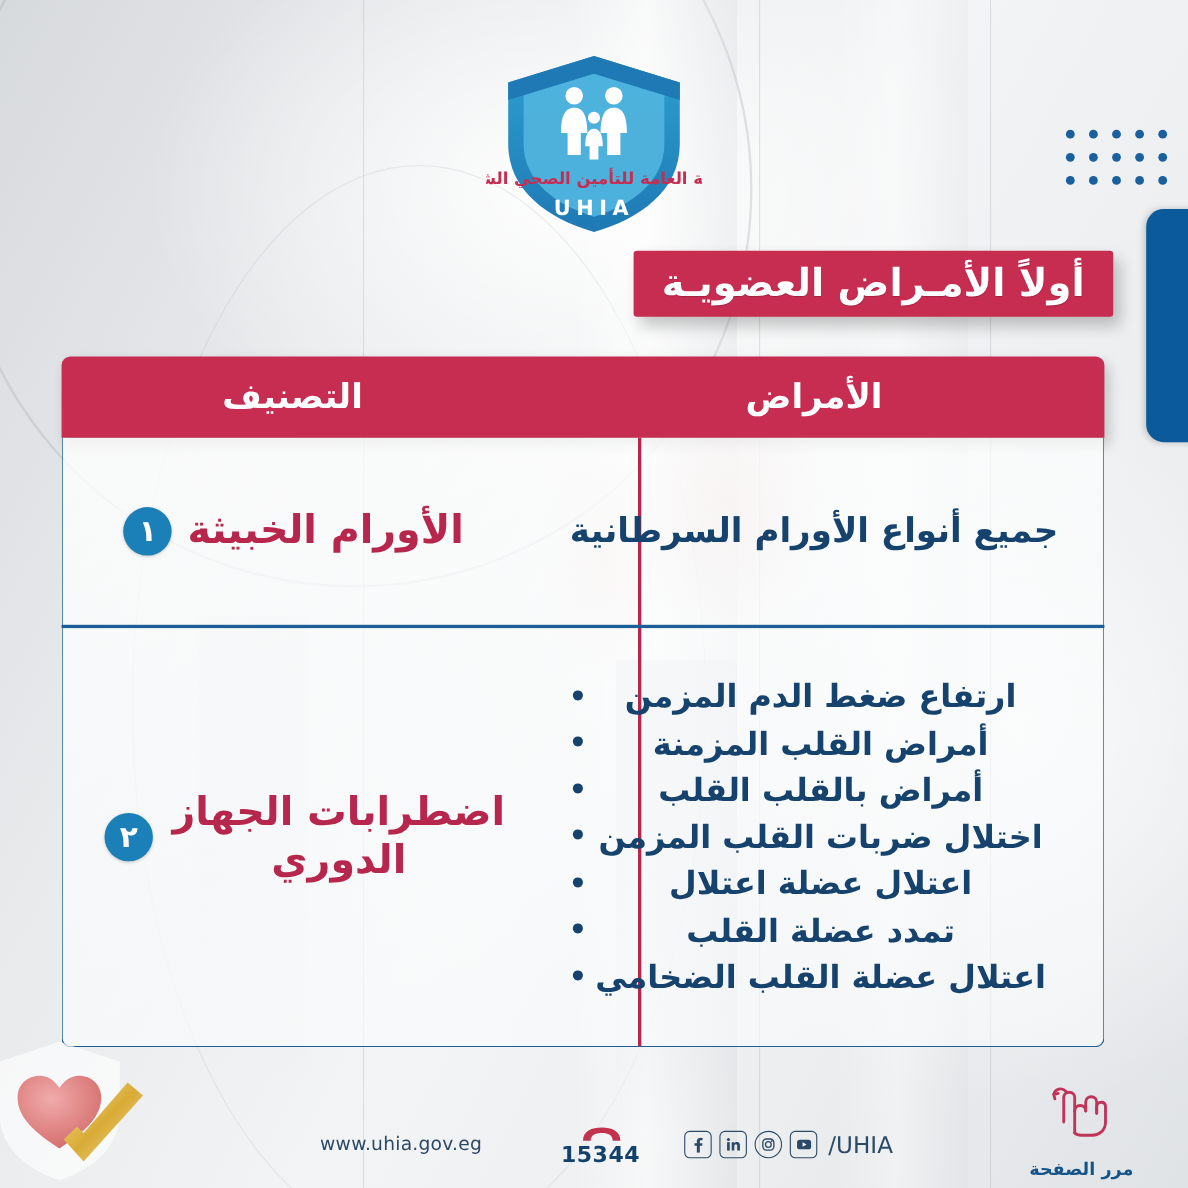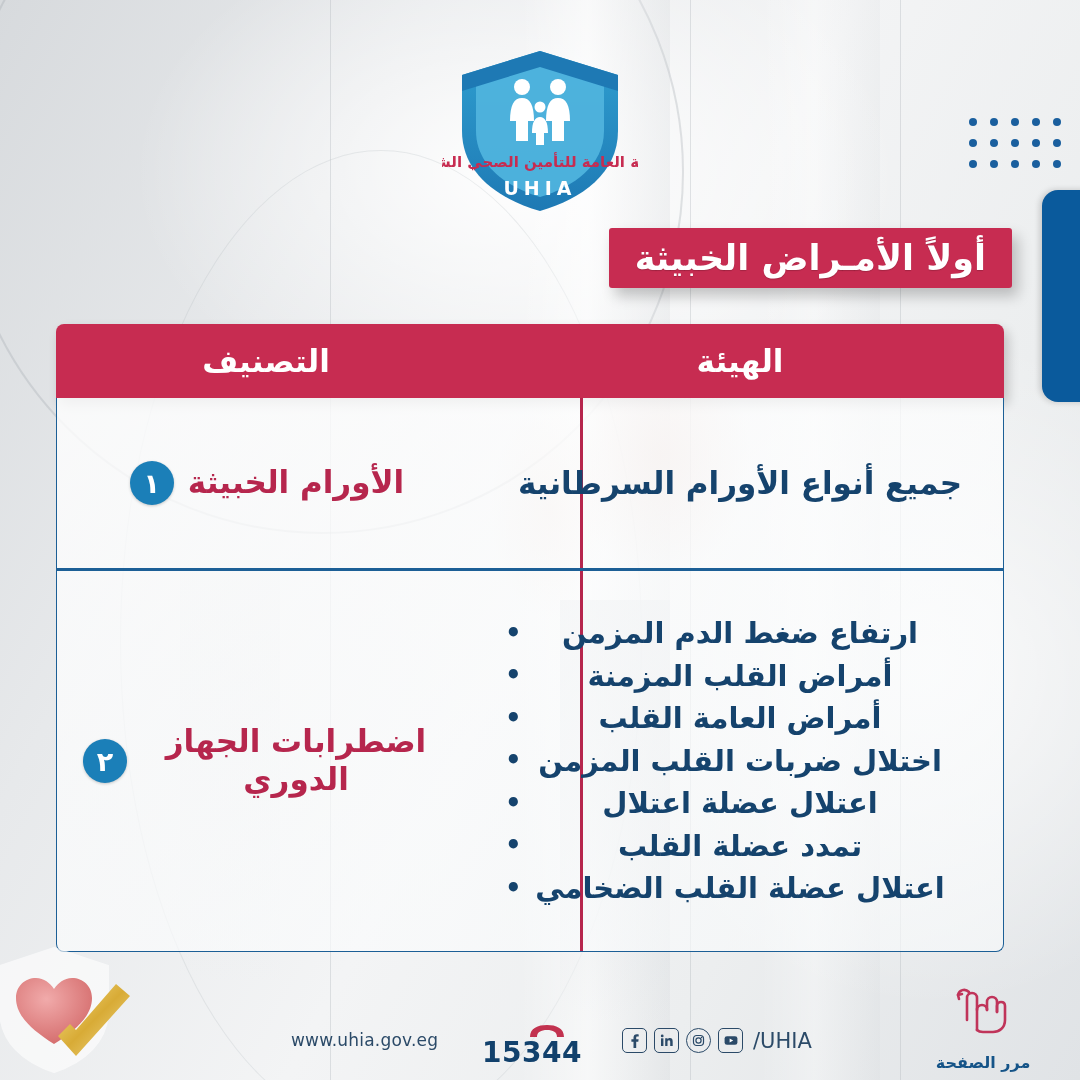--- a/index.html
+++ b/index.html
@@ -77,50 +77,50 @@
     position:relative;height:554px;
     background:linear-gradient(160deg,rgba(255,255,255,.80),rgba(248,250,251,.62));
     border:1.5px solid #1c5f96;border-top:none;border-radius:0 0 8px 8px;
     box-sizing:border-box;
   }
   #coldiv{position:absolute;top:0;bottom:0;right:420px;width:3px;background:#b6264d;}
   #rowdiv{position:absolute;left:-1px;right:-1px;top:170px;height:3px;background:#1c5f96;}
 
   .row{position:absolute;left:0;right:0;display:flex;}
   #row1{top:0;height:170px;}
-  #row2{top:173px;bottom:0;}
+  #row2{top:173px;bottom:0;margin-left:12px;}
 
   .cell-class{flex:0 0 420px;display:flex;align-items:center;justify-content:center;
     gap:14px;padding:0 26px;box-sizing:border-box;}
   .badge{flex:0 0 auto;width:44px;height:44px;border-radius:50%;
     background:#1b7fb8;color:#fff;font-size:27px;font-weight:700;
     display:flex;align-items:center;justify-content:center;line-height:1;
     box-shadow:0 1px 3px rgba(0,0,0,.20);}
-  .class-label{color:#b6264d;font-size:31px;font-weight:600;line-height:1.22;text-align:center;}
+  .class-label{color:#b6264d;font-size:36px;font-weight:600;line-height:1.22;text-align:center;}
 
   .cell-dis{flex:1;display:flex;align-items:center;justify-content:center;
     padding:0 30px;box-sizing:border-box;}
   .dis-single{color:#15436d;font-size:31px;font-weight:600;text-align:center;}
 
   ul.bullets{list-style:none;margin:0;padding:0;width:100%;}
   ul.bullets li{
     position:relative;color:#15436d;font-size:29px;font-weight:600;
     line-height:1.0;text-align:center;padding:0 22px;margin:13.5px 0;
   }
   ul.bullets li::after{
     content:"•";position:absolute;left:-2px;top:50%;transform:translateY(-52%);
     color:#15436d;font-size:26px;line-height:1;
   }
 
   
   #footer{position:absolute;left:0;right:0;top:1022px;height:58px;}
   #site{position:absolute;left:291px;top:8px;color:#2b4a68;font-size:17px;letter-spacing:.2px;}
   #hotline{position:absolute;left:512px;top:2px;width:70px;text-align:center;}
   #hotline .hook{display:block;margin:0 auto 1px;width:40px;height:14px;}
-  #hotline .num{color:#12416c;font-size:28px;font-weight:700;letter-spacing:.5px;line-height:1;}
+  #hotline .num{color:#12416c;font-size:20px;font-weight:700;letter-spacing:.5px;line-height:1;}
   #social{position:absolute;left:622px;top:6px;display:flex;align-items:center;gap:7px;direction:ltr;}
   #social .ic{width:23px;height:23px;border:1.6px solid #2b4a68;border-radius:5px;
     display:flex;align-items:center;justify-content:center;color:#2b4a68;}
   #social .ic.round{border-radius:50%;}
   #social .handle{color:#2b4a68;font-size:21px;margin-left:3px;}
 
   
   #swipe{position:absolute;right:12px;top:985px;width:170px;text-align:center;}
   #swipe .hand{height:50px;display:flex;align-items:center;justify-content:center;}
   #swipe .lbl{color:#155488;font-size:16px;font-weight:700;margin-top:18px;}
@@ -192,27 +192,27 @@
     <i></i>
       <i></i>
       <i></i>
       <i></i>
       <i></i>
   </div>
 
   <div id="bluetab"></div>
 
   <div id="title-banner">
-    <span class="t">أولاً الأمـراض الخبيثة</span>
+    <span class="t">أولاً الأمـراض العضويـة</span>
   </div>
 
   <div id="table">
 
     <div id="thead">
-      <div class="th diseases">الهيئة</div>
+      <div class="th diseases">الأمراض</div>
       <div class="th classification">التصنيف</div>
     </div>
 
     <div id="tbody">
       <div id="coldiv"></div>
       <div id="rowdiv"></div>
 
       <div class="row" id="row1">
         <div class="cell-dis">
           <span class="dis-single">جميع أنواع الأورام السرطانية</span>
@@ -221,21 +221,21 @@
           <span class="class-label">الأورام الخبيثة</span>
           <span class="badge">١</span>
         </div>
       </div>
 
       <div class="row" id="row2">
         <div class="cell-dis">
           <ul class="bullets">
             <li>ارتفاع ضغط الدم المزمن</li>
             <li>أمراض القلب المزمنة</li>
-            <li>أمراض العامة القلب</li>
+            <li>أمراض بالقلب القلب</li>
             <li>اختلال ضربات القلب المزمن</li>
             <li>اعتلال عضلة اعتلال</li>
             <li>تمدد عضلة القلب</li>
             <li>اعتلال عضلة القلب الضخامي</li>
           </ul>
         </div>
         <div class="cell-class">
           <span class="class-label">اضطرابات الجهاز الدوري</span>
           <span class="badge">٢</span>
         </div>

